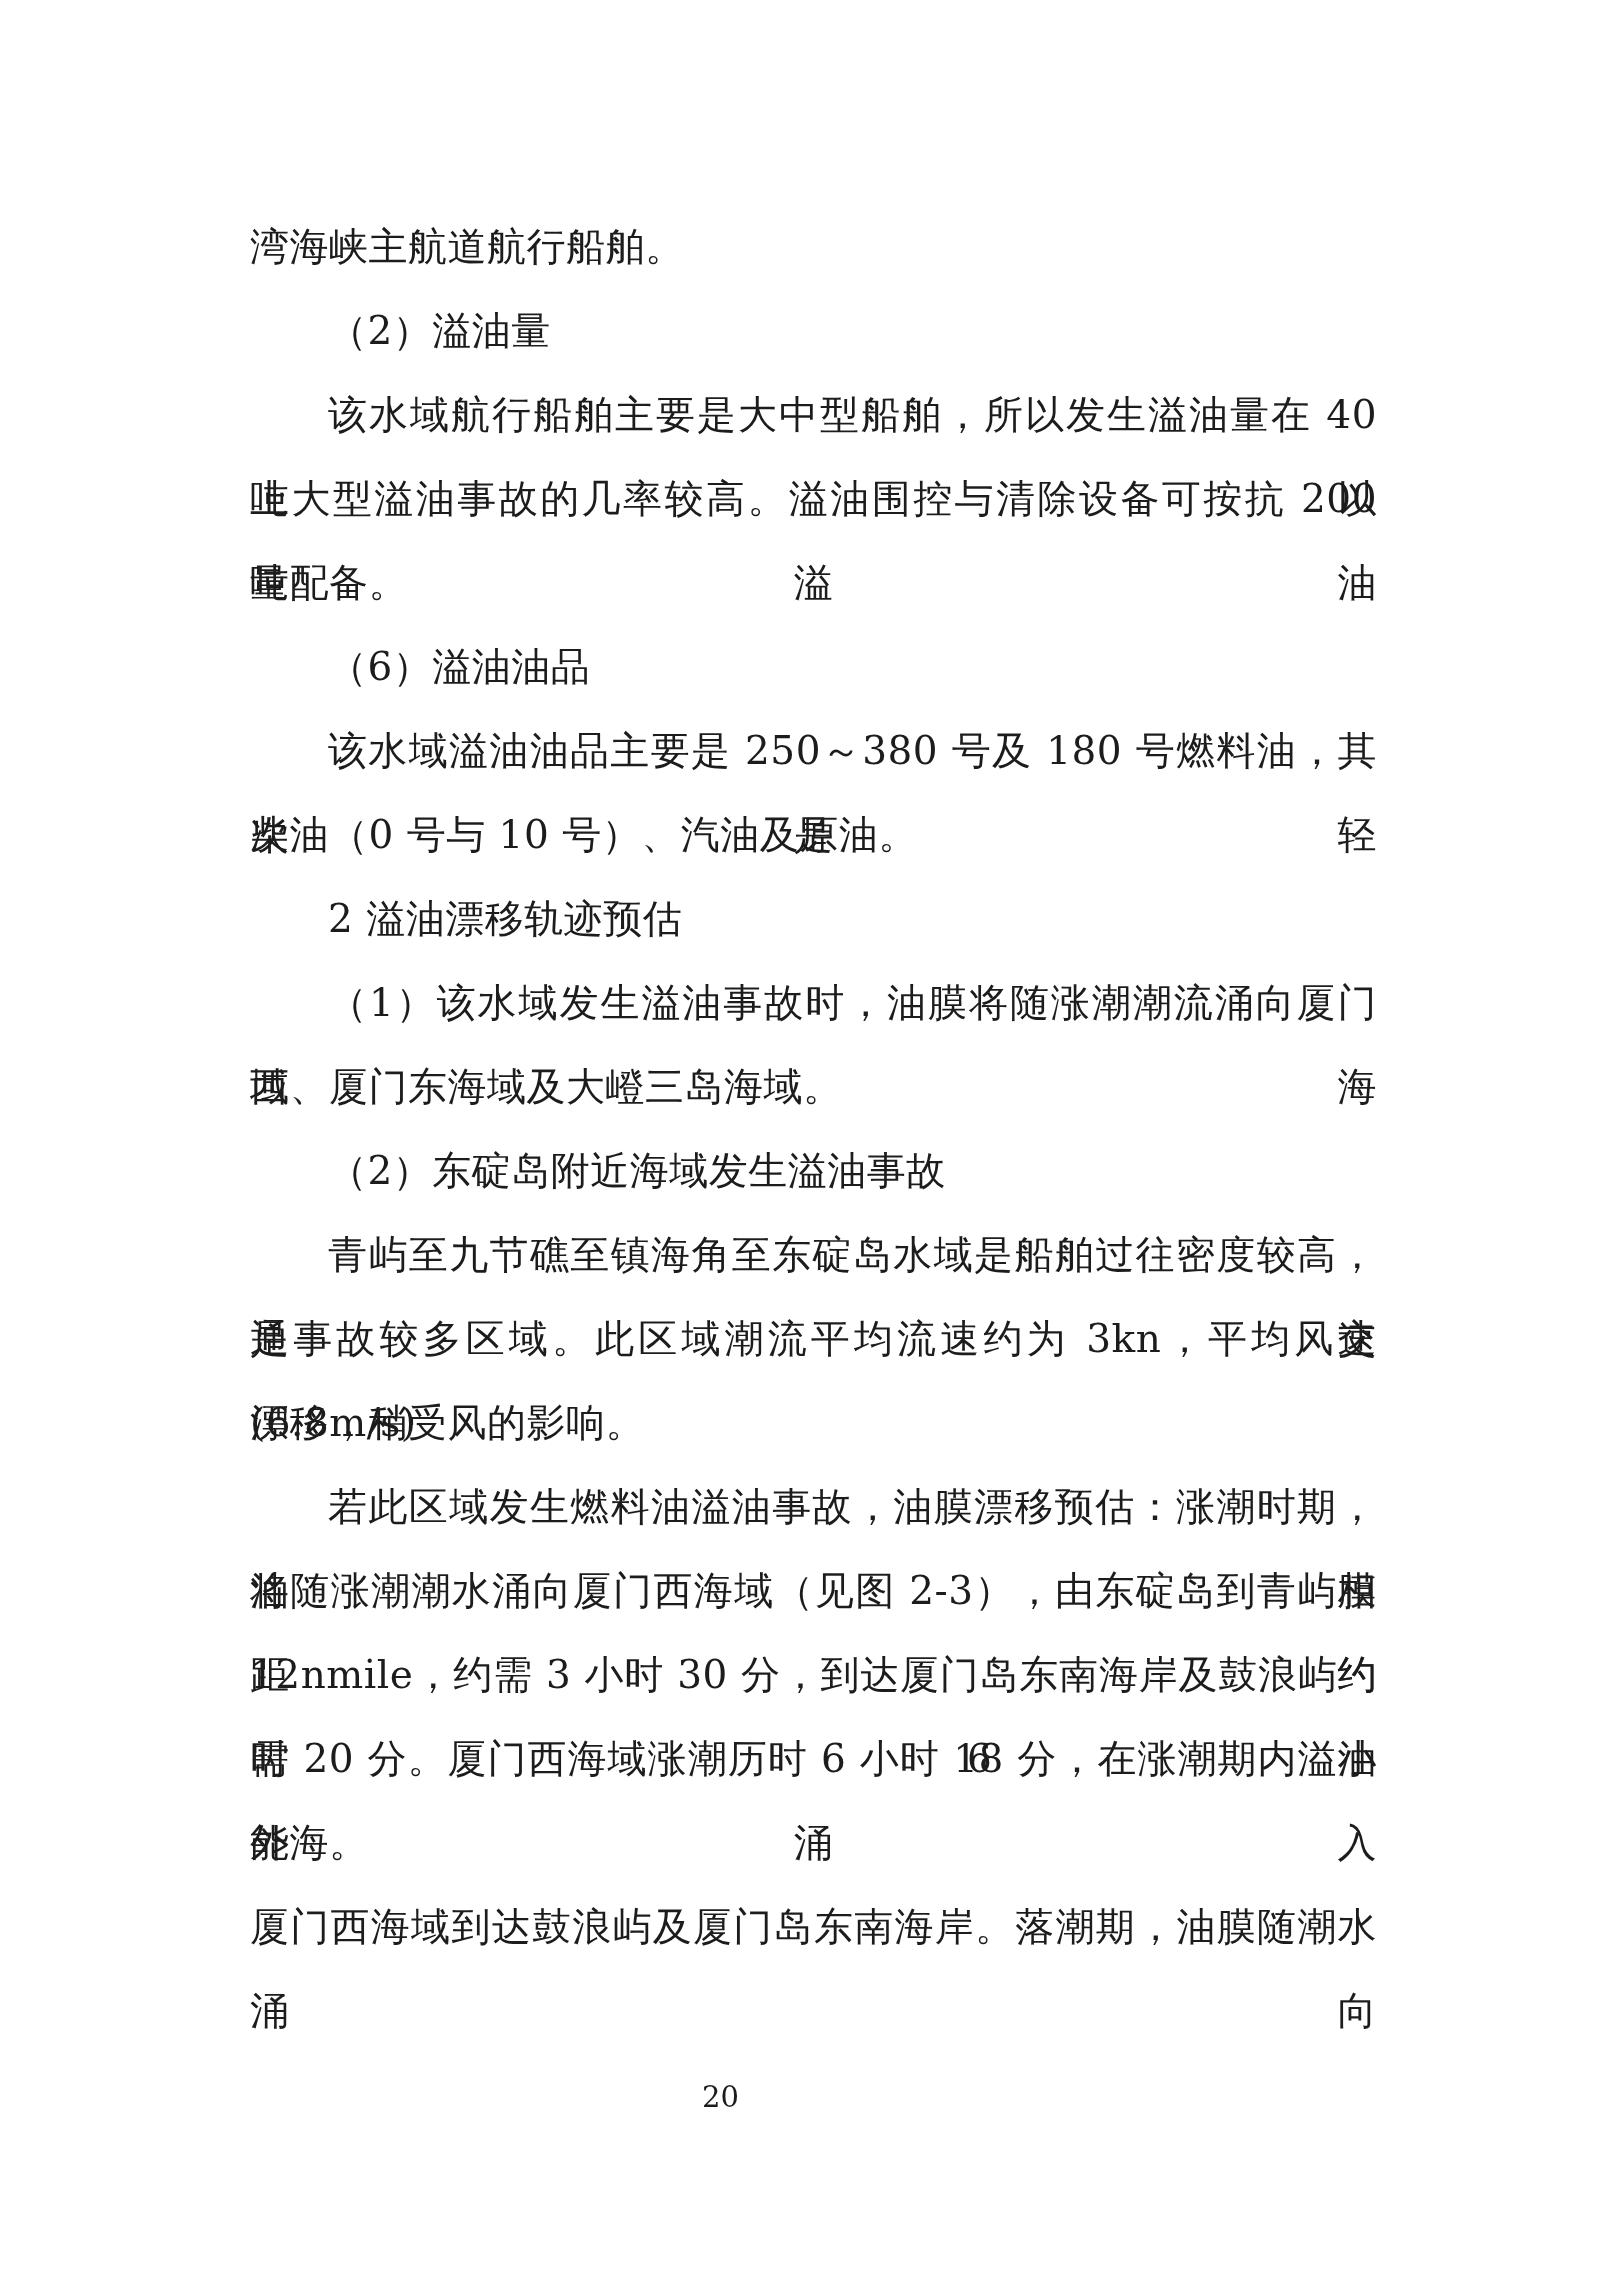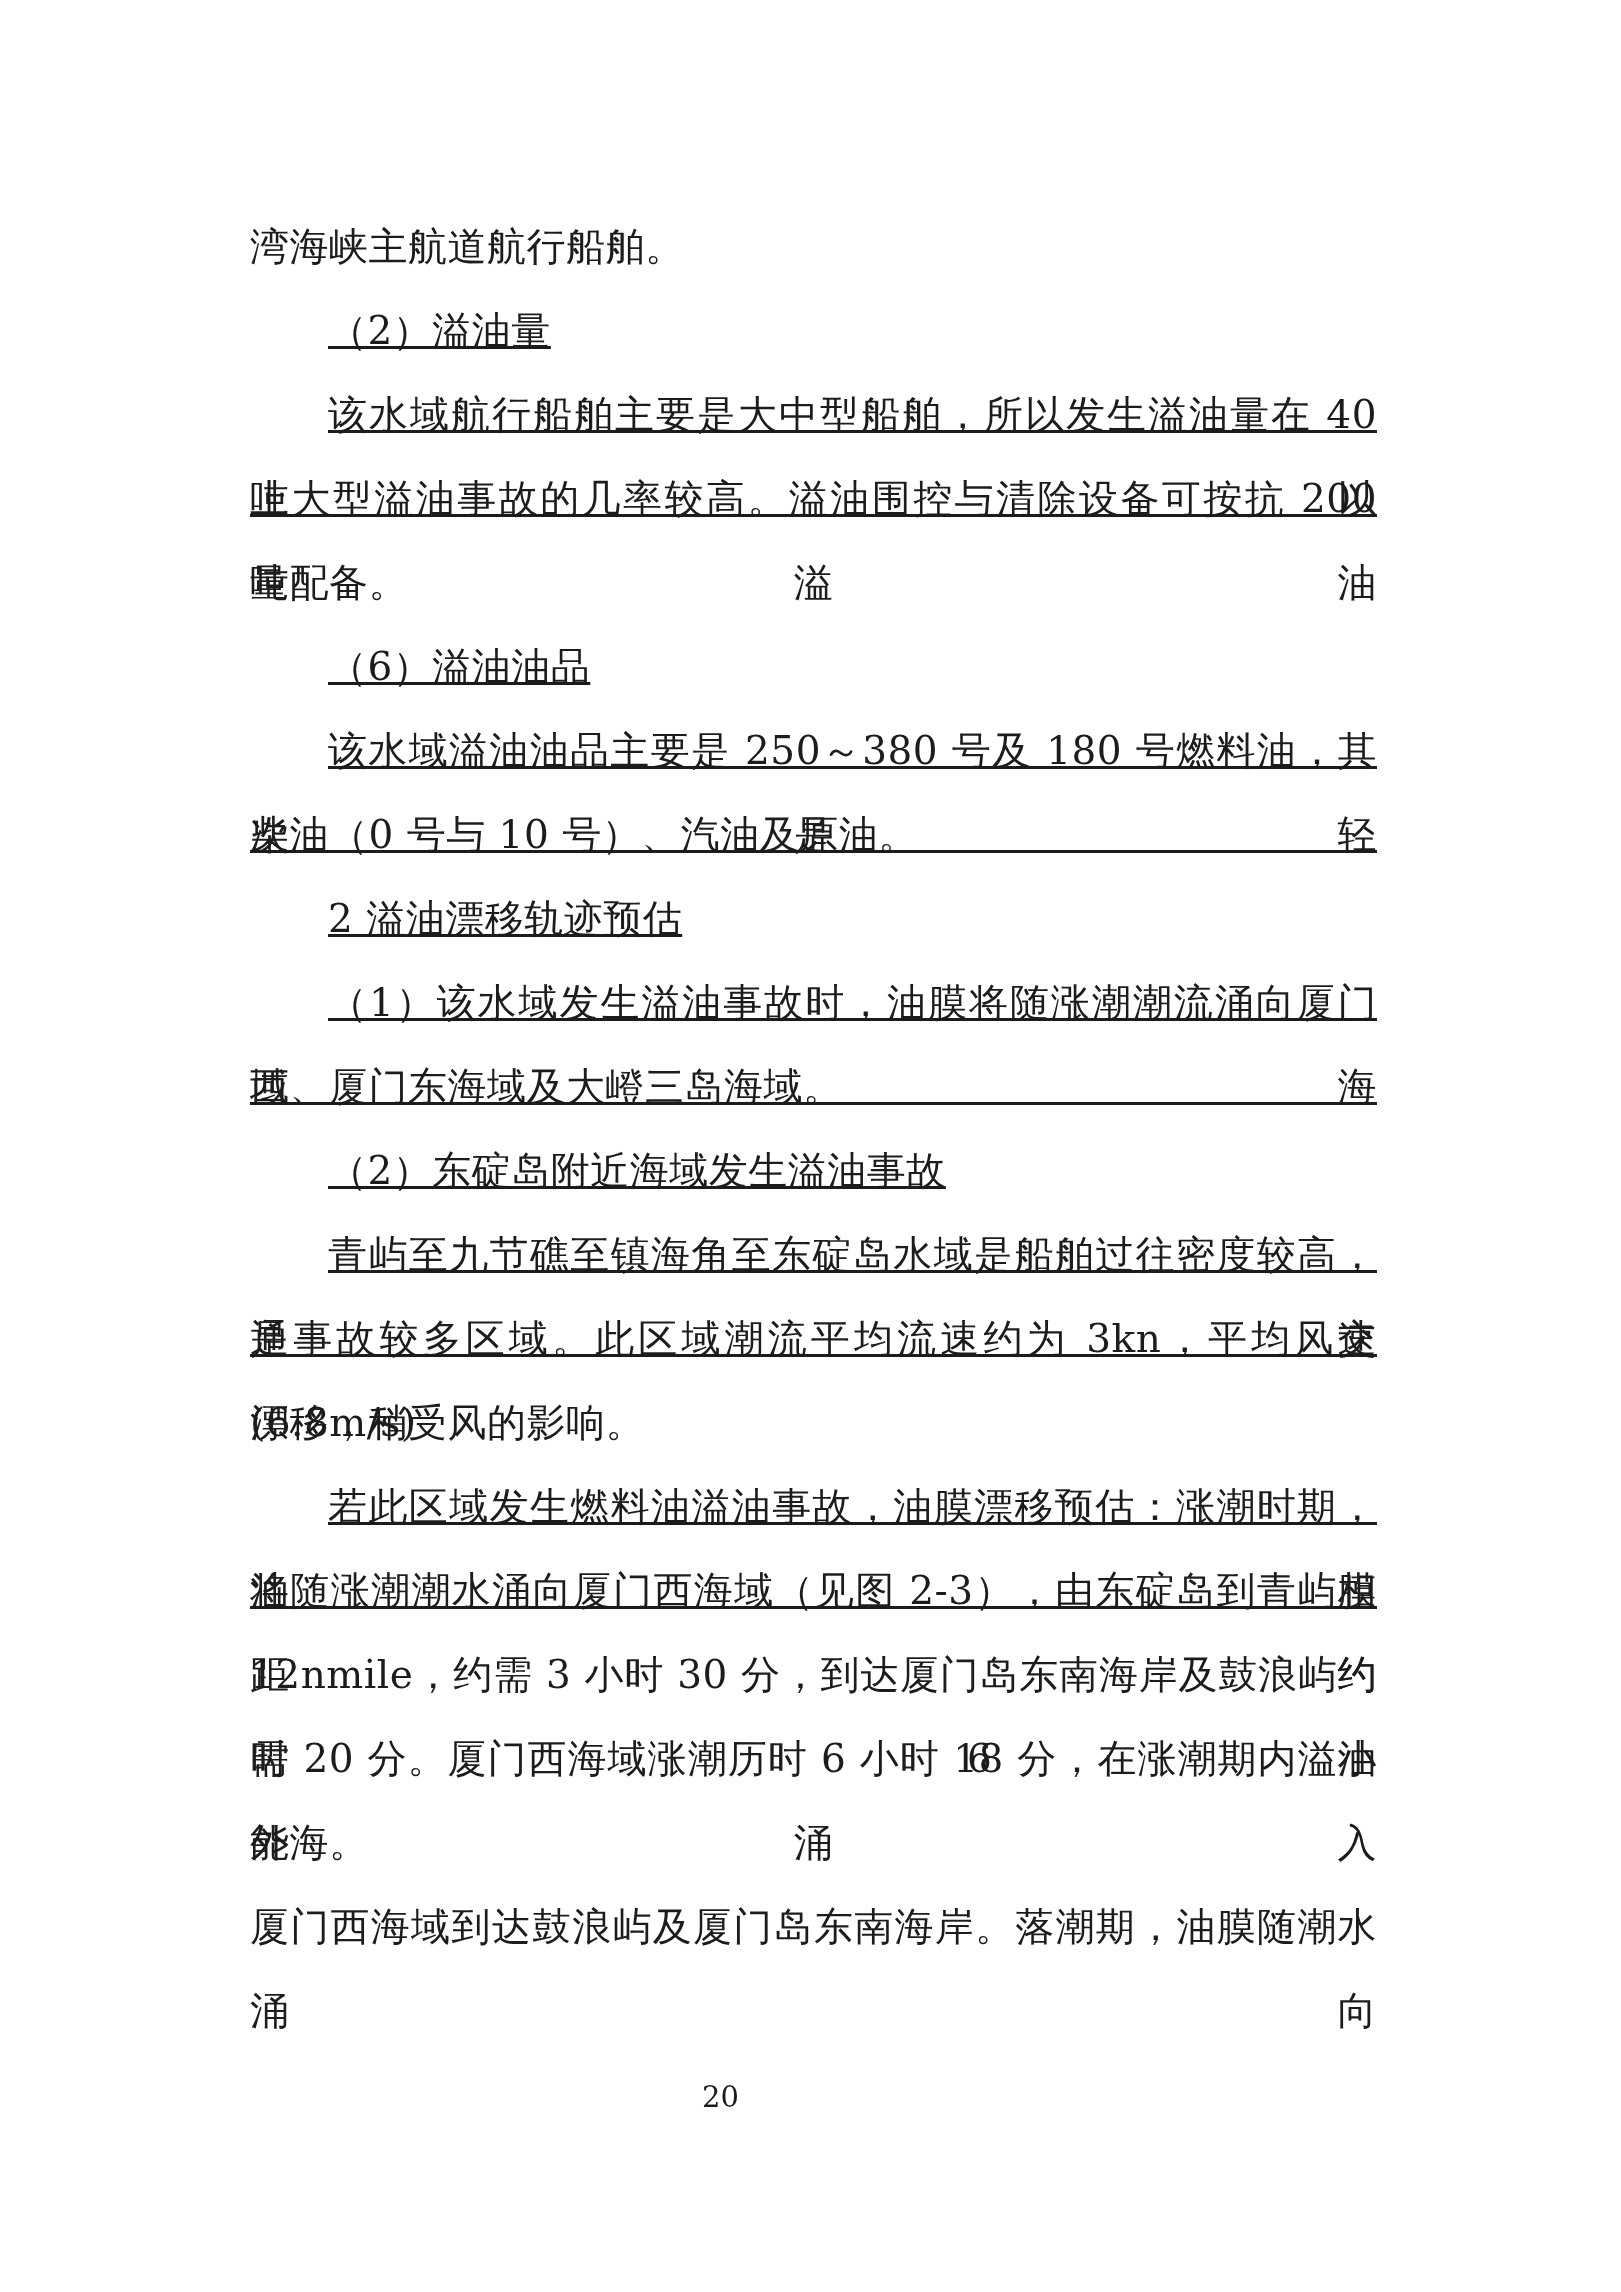--- a/index.html
+++ b/index.html
@@ -25,21 +25,20 @@
   .line {
     font-size: 39px;
     line-height: 84px;
     height: 84px;
     text-align: left;
     white-space: normal;
     letter-spacing: 0.5px;
   }
   .line.indent {
     text-indent: 78px;
-    text-decoration: underline;
   }
   .line.justify {
     text-align: justify;
     text-align-last: justify;
   }
   .footer {
     position: absolute;
     left: 0;
     right: 0;
     top: 2080px;

